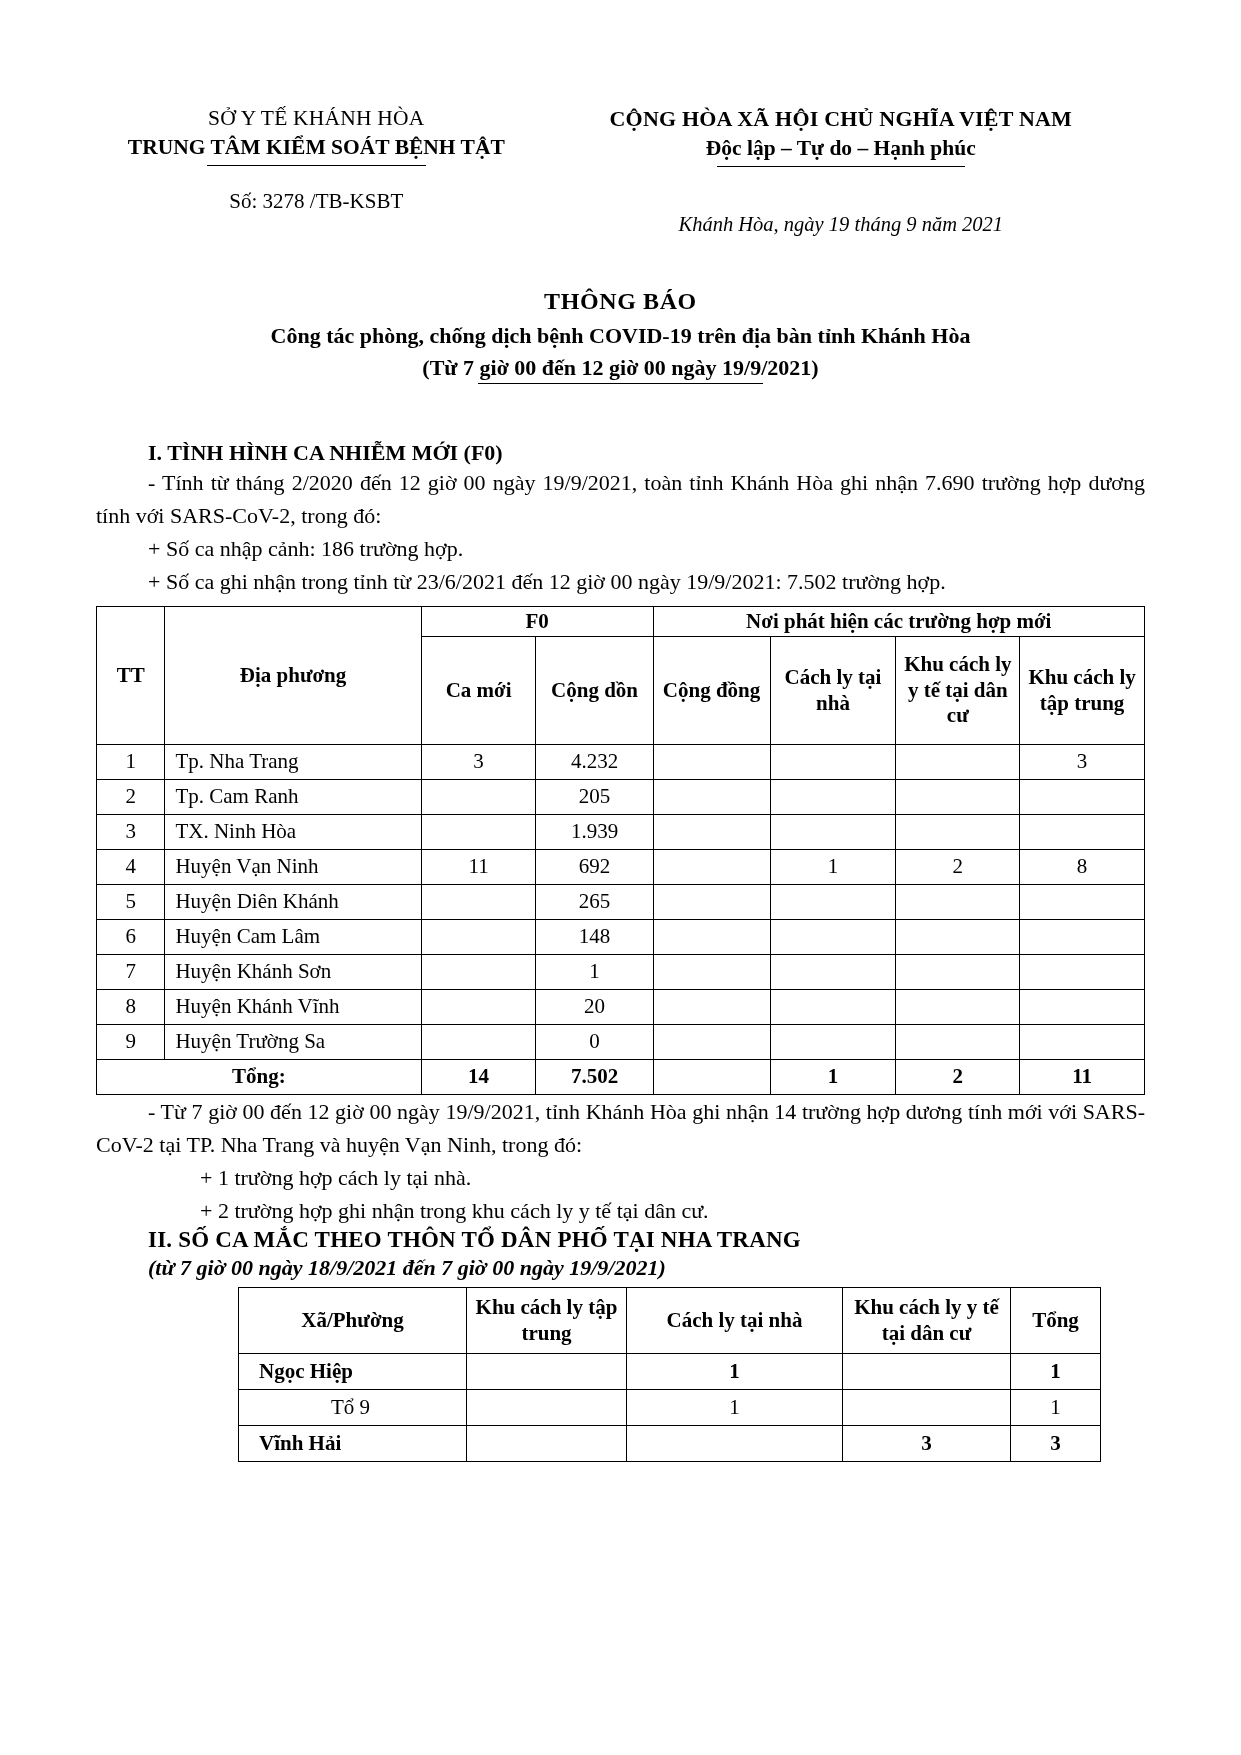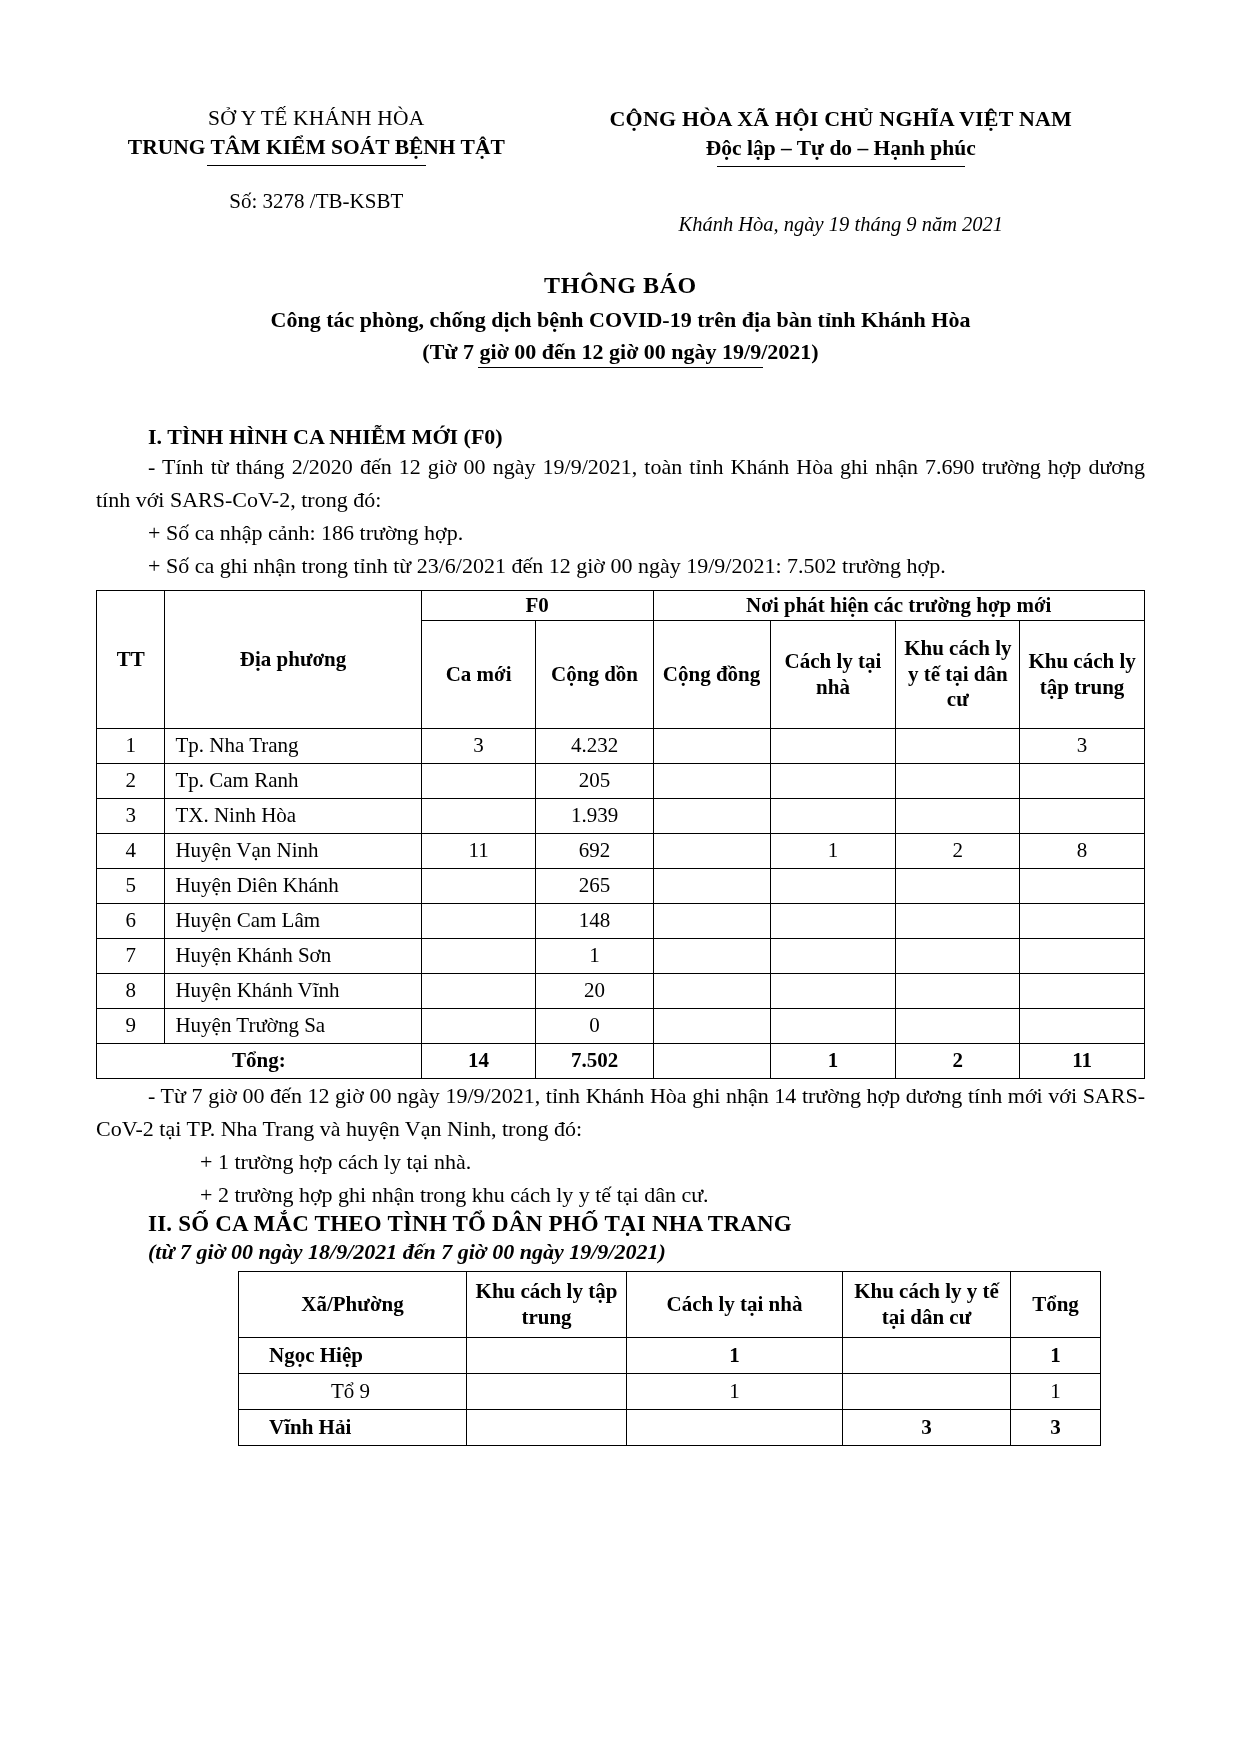--- a/index.html
+++ b/index.html
@@ -76,21 +76,21 @@
     width: 58%;
     text-align: center;
     font-size: 20.5px;
     font-style: italic;
     margin-top: 24px;
   }
 
   
   .title-block {
     text-align: center;
-    margin-top: 36px;
+    margin-top: 52px;
   }
   .doc-title {
     font-size: 24px;
     font-weight: bold;
     letter-spacing: 0.6px;
   }
   .doc-subtitle {
     font-size: 22px;
     font-weight: bold;
     margin-top: 6px;
@@ -166,21 +166,21 @@
   }
   #f0-table td.rowdata { height: 35px; }
 
   
   #ward-table {
     width: 862px;
     margin: 6px 0 0 142px;
   }
   #ward-table td.ward-name {
     text-align: left;
-    padding-left: 30px;
+    padding-left: 20px;
   }
   #ward-table tr.bold-row td {
     font-weight: bold;
   }
   #ward-table td.wrow { height: 36px; }
   #ward-table th { height: 66px; }
 
   .sec2-heading {
     font-size: 23px;
     font-weight: bold;
@@ -365,21 +365,21 @@
         <td class="rowdata">2</td>
         <td class="rowdata">11</td>
       </tr>
     </tbody>
   </table>
 
   <p class="para">- Từ 7 giờ 00 đến 12 giờ 00 ngày 19/9/2021, tỉnh Khánh Hòa ghi nhận 14 trường hợp dương tính mới với SARS-CoV-2 tại TP. Nha Trang và huyện Vạn Ninh, trong đó:</p>
   <p class="bullet" style="text-indent:104px">+ 1 trường hợp cách ly tại nhà.</p>
   <p class="bullet" style="text-indent:104px">+ 2 trường hợp ghi nhận trong khu cách ly y tế tại dân cư.</p>
 
-  <div class="sec2-heading">II. SỐ CA MẮC THEO TÌNH TỔ DÂN PHỐ TẠI NHA TRANG</div>
+  <div class="sec2-heading">II. SỐ CA MẮC THEO THÔN TỔ DÂN PHỐ TẠI NHA TRANG</div>
   <div class="sec2-period">(từ 7 giờ 00 ngày 18/9/2021 đến 7 giờ 00 ngày 19/9/2021)</div>
 
   <table class="grid" id="ward-table">
     <colgroup>
       <col style="width:228px">
       <col style="width:160px">
       <col style="width:216px">
       <col style="width:168px">
       <col style="width:90px">
     </colgroup>

